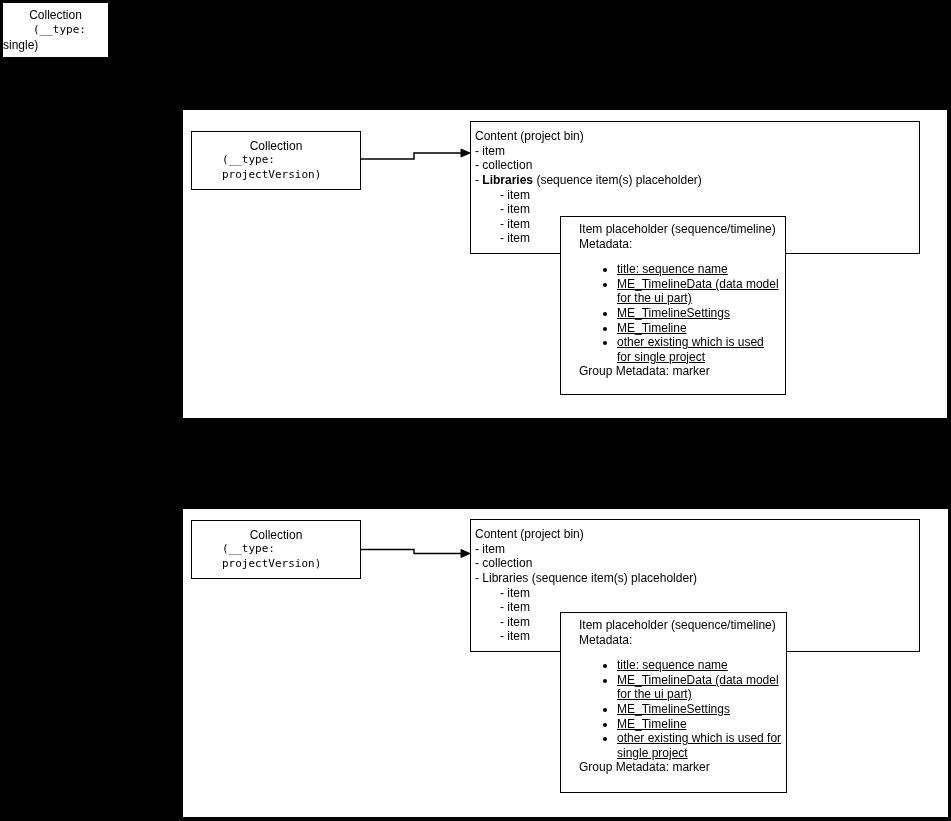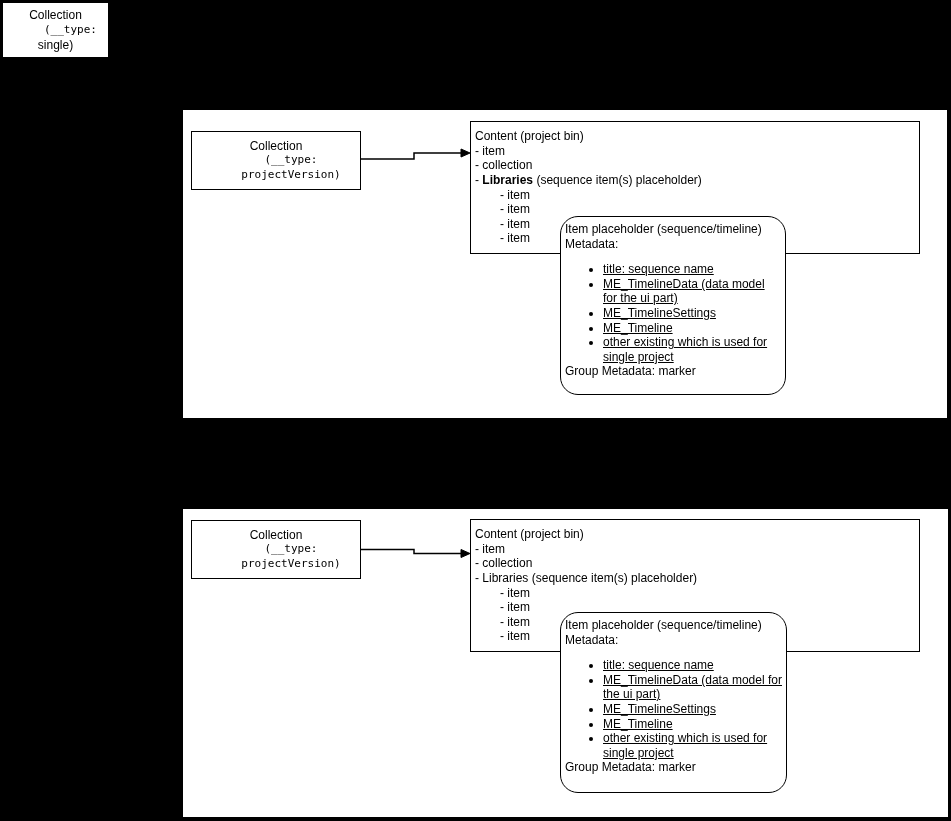--- a/index.html
+++ b/index.html
@@ -17,41 +17,39 @@
     border:1px solid #000000;
     box-sizing:border-box;
   }
   .panel {
     position:absolute;
     background:#ffffff;
   }
   .center-box {
     display:flex; flex-direction:column;
     align-items:center; justify-content:center;
-    text-align:center;
     font-size:12px; line-height:14.6px;
   }
   .mono {
     font-family:"DejaVu Sans Mono", monospace;
     font-size:11px;
     margin-left:30px;
   }
   .content-box {
     font-size:12px; line-height:14.66px;
     padding:0 4px;
     display:flex; flex-direction:column; justify-content:center;
   }
   .content-box .indent { margin-left:25px; }
   
   [data-name="panel-project-version-1"] .lib-word { font-weight:bold; }
   .item-box {
     font-size:12px; line-height:14.6px;
-    padding:5px 4px 4px 4px;
+    padding:5px 4px 4px 18px;
     background:#ffffff;
-    border-radius:18px;
   }
   .item-box ul { margin:11px 0 0 0; padding:0 0 0 38px;text-decoration:underline; }
   .item-box li { margin:0; padding:0; }
   .item-box .footer { }
   .arrow-svg { position:absolute; overflow:visible; }
   .arrow-svg path, .arrow-svg polyline { fill:none; stroke:#000000; stroke-width:1.5; }
   .arrow-svg polygon { fill:#000000; stroke:#000000; }
 </style>
 </head>
 <body data-name="diagram-canvas">

